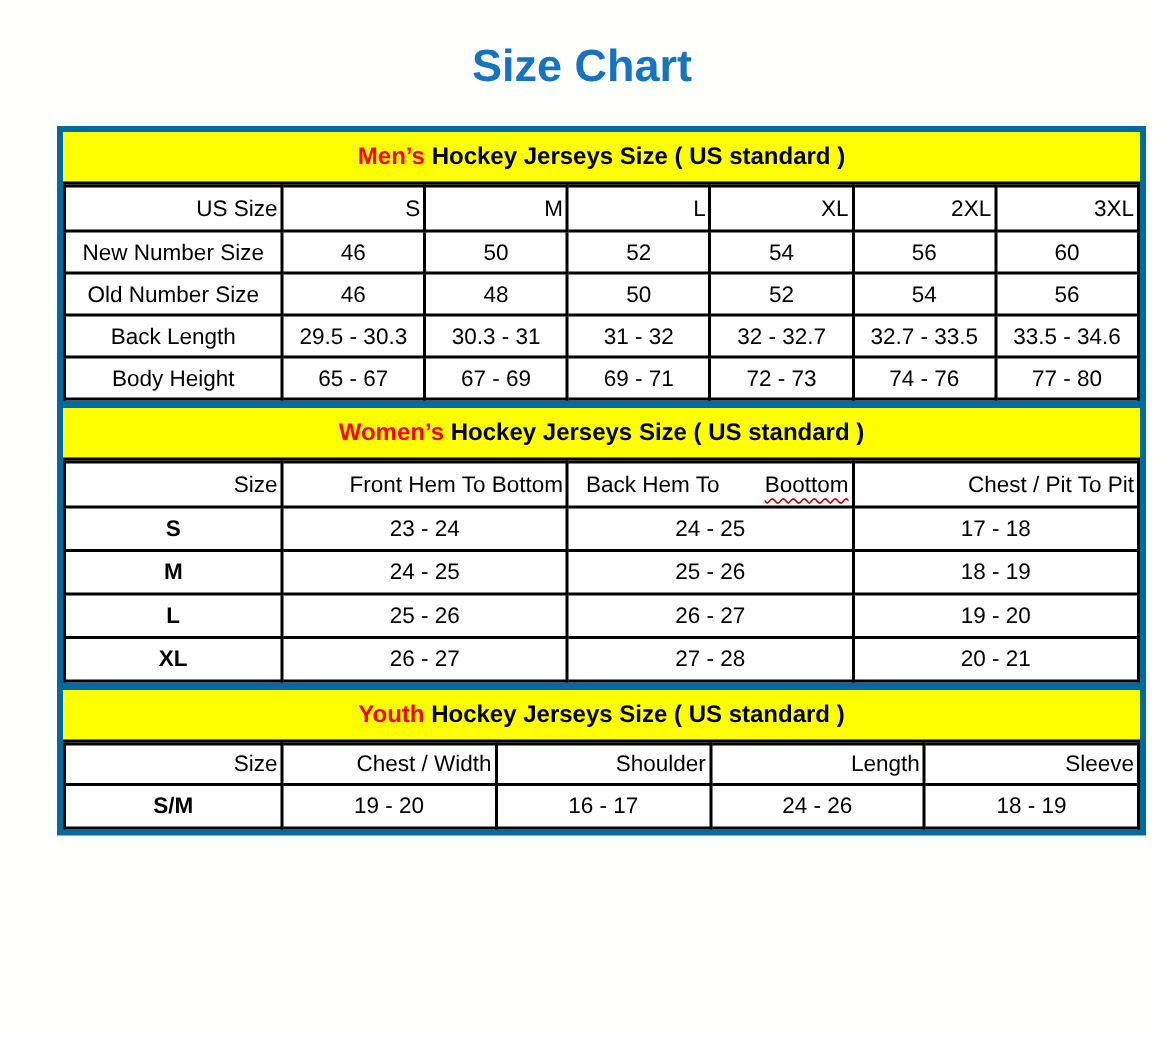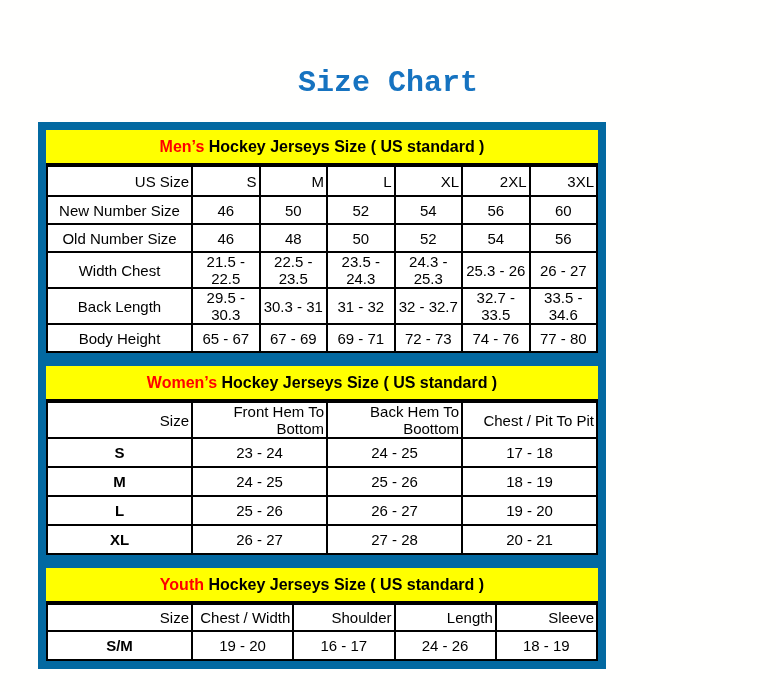--- a/index.html
+++ b/index.html
@@ -15,38 +15,37 @@
     overflow: hidden;
   }
   .canvas {
     position: relative;
     width: 776px;
     height: 692px;
     background: #fffffe;
   }
   .page-title {
     margin: 0;
-    padding-top: 66px;
+    padding-top: 28px;
     height: 34px;
     line-height: 34px;
     text-align: center;
     font-size: 30px;
     font-weight: bold;
     letter-spacing: 0px;
     color: var(--title_blue, #1673c0);
-    font-family: Liberation Mono, monospace;
   }
   .tables-wrap {
     margin: 22px 0 0 38px;
     width: 698px;
   }
   section.size-table {
     box-sizing: border-box;
-    width: 568px;
-    border: 8px solid #0369a1;
+    width: 726px;
+    border: 4px solid #0369a1;
     background: #ffffff;
   }
   section.size-table + section.size-table {
     margin-top: -3px;
   }
   .band {
     background: var(--band_yellow, #ffff00);
     border-bottom: 2px solid #000000;
     height: 33px;
     line-height: 33px;
@@ -138,29 +137,20 @@
             <tr>
               <td>Old Number Size</td>
               <td>46</td>
               <td>48</td>
               <td>50</td>
               <td>52</td>
               <td>54</td>
               <td>56</td>
             </tr>
             <tr>
-              <td>Width Chest</td>
-              <td>21.5 - 22.5</td>
-              <td>22.5 - 23.5</td>
-              <td>23.5 - 24.3</td>
-              <td>24.3 - 25.3</td>
-              <td>25.3 - 26</td>
-              <td>26 - 27</td>
-            </tr>
-            <tr>
               <td>Back Length</td>
               <td>29.5 - 30.3</td>
               <td>30.3 - 31</td>
               <td>31 - 32</td>
               <td>32 - 32.7</td>
               <td>32.7 - 33.5</td>
               <td>33.5 - 34.6</td>
             </tr>
             <tr>
               <td>Body Height</td>

